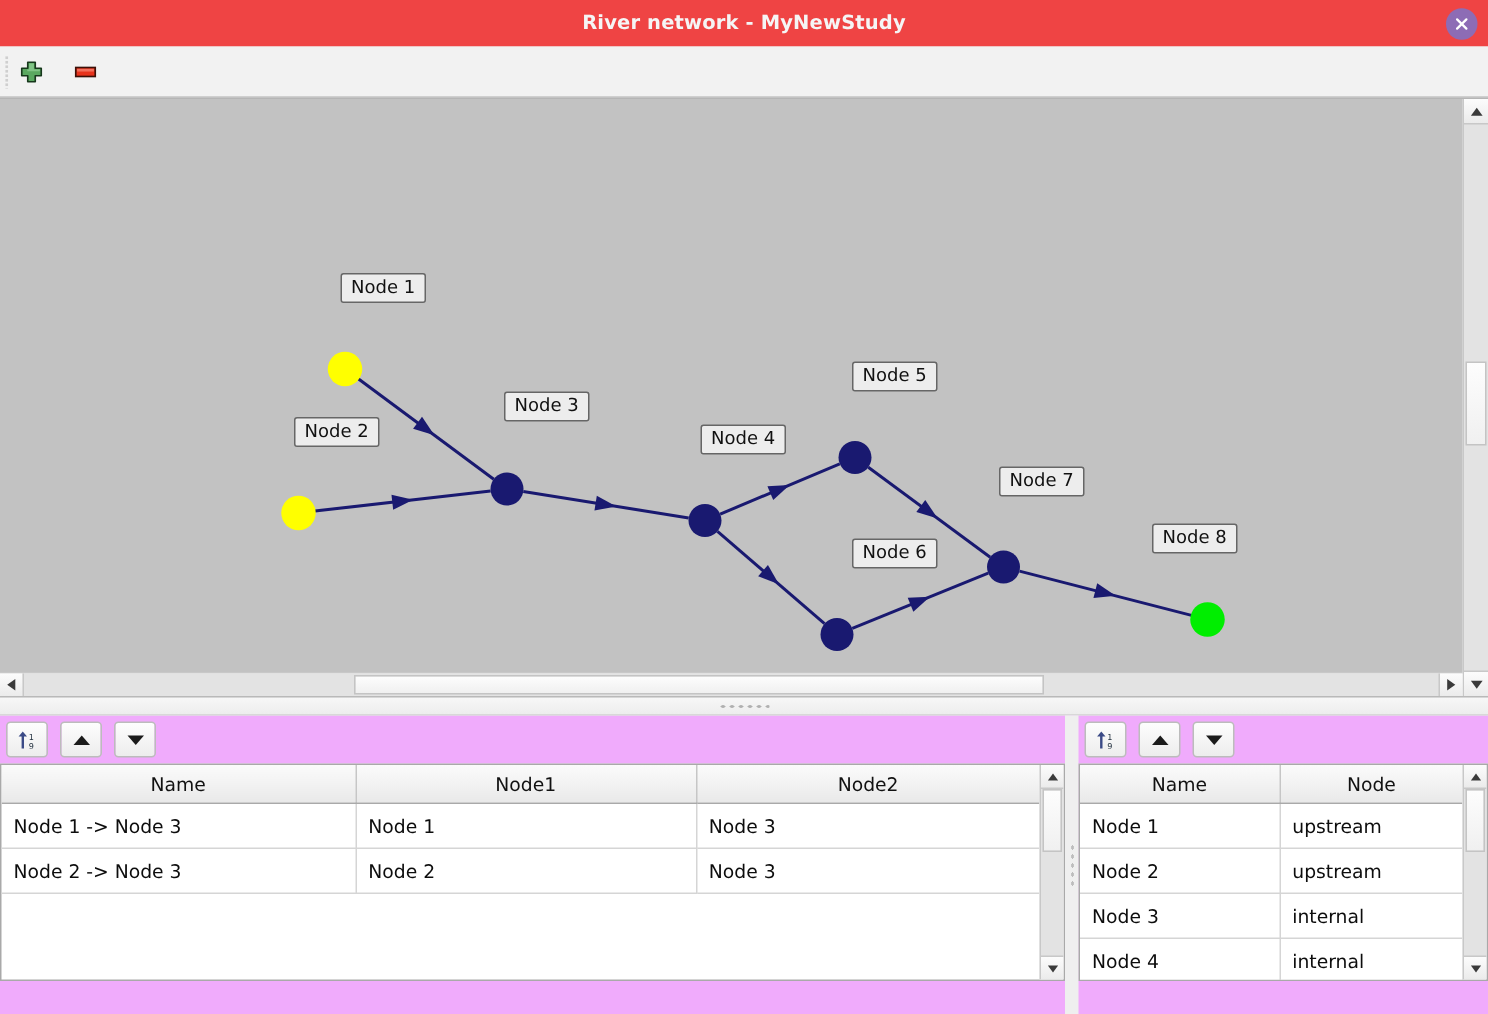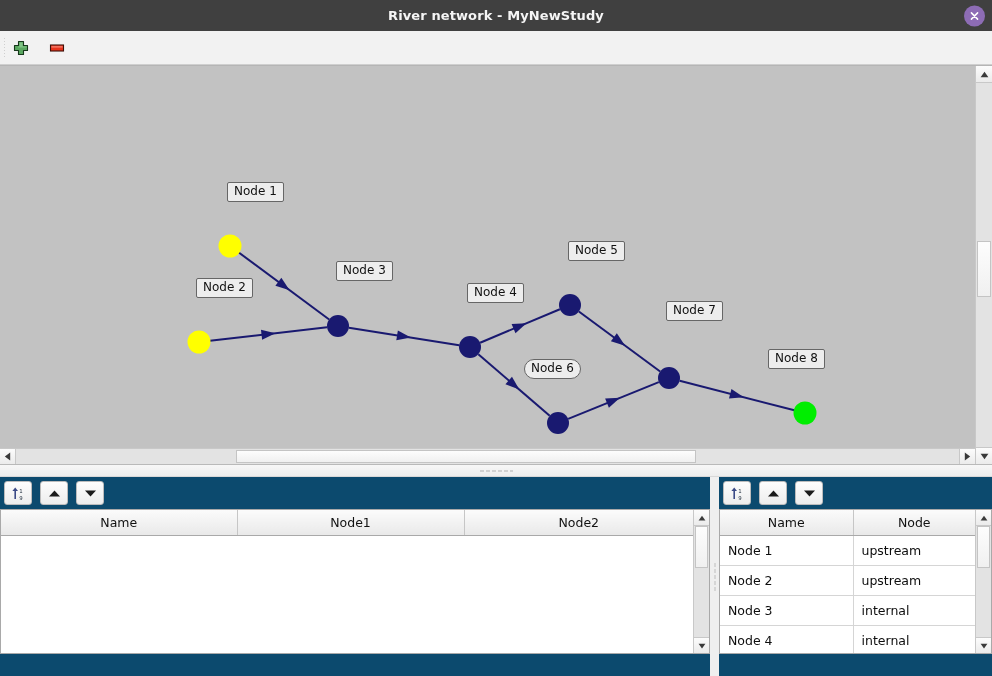--- a/index.html
+++ b/index.html
@@ -21,21 +21,21 @@
     height: 676px;
     background: #efefef;
     box-sizing: border-box;
     display: flex;
     flex-direction: column;
   }
 
   
   .titlebar {
     height: 31px;
-    background: #404040;
+    background: #ef4444;
     color: #f2f2f2;
     display: flex;
     align-items: center;
     justify-content: center;
     position: relative;
     flex: 0 0 auto;
   }
   .titlebar-text {
     font-size: 13px;
     font-weight: bold;
@@ -161,21 +161,21 @@
     transform: translate(-50%,-50%);
     width: 34px; height: 3px;
     background-image: radial-gradient(#b0b0b0 40%, transparent 41%);
     background-size: 6px 3px;
   }
 
   
   .bottom {
     flex: 1 1 auto;
     display: flex;
-    background: #0c4a6e;
+    background: #f0abfc;
     min-height: 0;
   }
   .table-panel {
     display: flex;
     flex-direction: column;
     min-width: 0;
     position: relative;
   }
   .panel-left  { width: 710px; flex: 0 0 710px; }
   .vsplit {
@@ -332,22 +332,22 @@
           <circle cx="669" cy="312" r="11" fill="#191970"></circle>
           <circle cx="805" cy="347" r="11.5" fill="#00ee00"></circle>
         </g>
     </svg>
     <div id="label-layer">
         <div class="node-label" style="left: 227px; top: 116px;">Node 1</div>
         <div class="node-label" style="left: 196px; top: 212px;">Node 2</div>
         <div class="node-label" style="left: 336px; top: 195px;">Node 3</div>
         <div class="node-label" style="left: 467px; top: 217px;">Node 4</div>
         <div class="node-label" style="left: 568px; top: 175px;">Node 5</div>
-        <div class="node-label" style="left: 524px; top: 293px; border-radius: 10px;">Node 6</div>
-        <div class="node-label" style="left: 666px; top: 235px;">Node 7</div>
+        <div class="node-label" style="left: 568px; top: 293px;">Node 6</div>
+        <div class="node-label" style="left: 666px; top: 245px;">Node 7</div>
         <div class="node-label" style="left: 768px; top: 283px;">Node 8</div>
       </div>
 
     <div class="vscroll">
       <div class="sb-track" style="left:0;right:0;top:16px;bottom:16px;"></div>
       <div class="sb-arrow" style="left:0;top:0;width:16px;height:16px;border-bottom:1px solid #c8c8c8;">
         <svg width="9" height="7" viewBox="0 0 9 7">
           <path d="M4.5 0.8 L8.4 6.2 L0.6 6.2 Z" fill="#3a3a3a"></path>
         </svg>
       </div>
@@ -411,20 +411,30 @@
                 <col>
             </colgroup>
             <thead>
               <tr>
                 <th>Name</th>
                 <th>Node1</th>
                 <th>Node2</th>
               </tr>
             </thead>
             <tbody id="branch-body">
+                <tr>
+                  <td>Node 1 -&gt; Node 3</td>
+                  <td>Node 1</td>
+                  <td>Node 3</td>
+                </tr>
+                <tr>
+                  <td>Node 2 -&gt; Node 3</td>
+                  <td>Node 2</td>
+                  <td>Node 3</td>
+                </tr>
               </tbody>
           </table>
         </div>
         <div class="tbl-vscroll">
           <div class="sb-track" style="left:0;right:0;top:15px;bottom:15px;"></div>
           <div class="sb-arrow" style="left:0;top:0;width:15px;height:15px;border-bottom:1px solid #c8c8c8;">
             <svg width="8" height="6" viewBox="0 0 8 6">
               <path d="M4 0.7 L7.4 5.4 L0.6 5.4 Z" fill="#3a3a3a"></path>
             </svg>
           </div>

